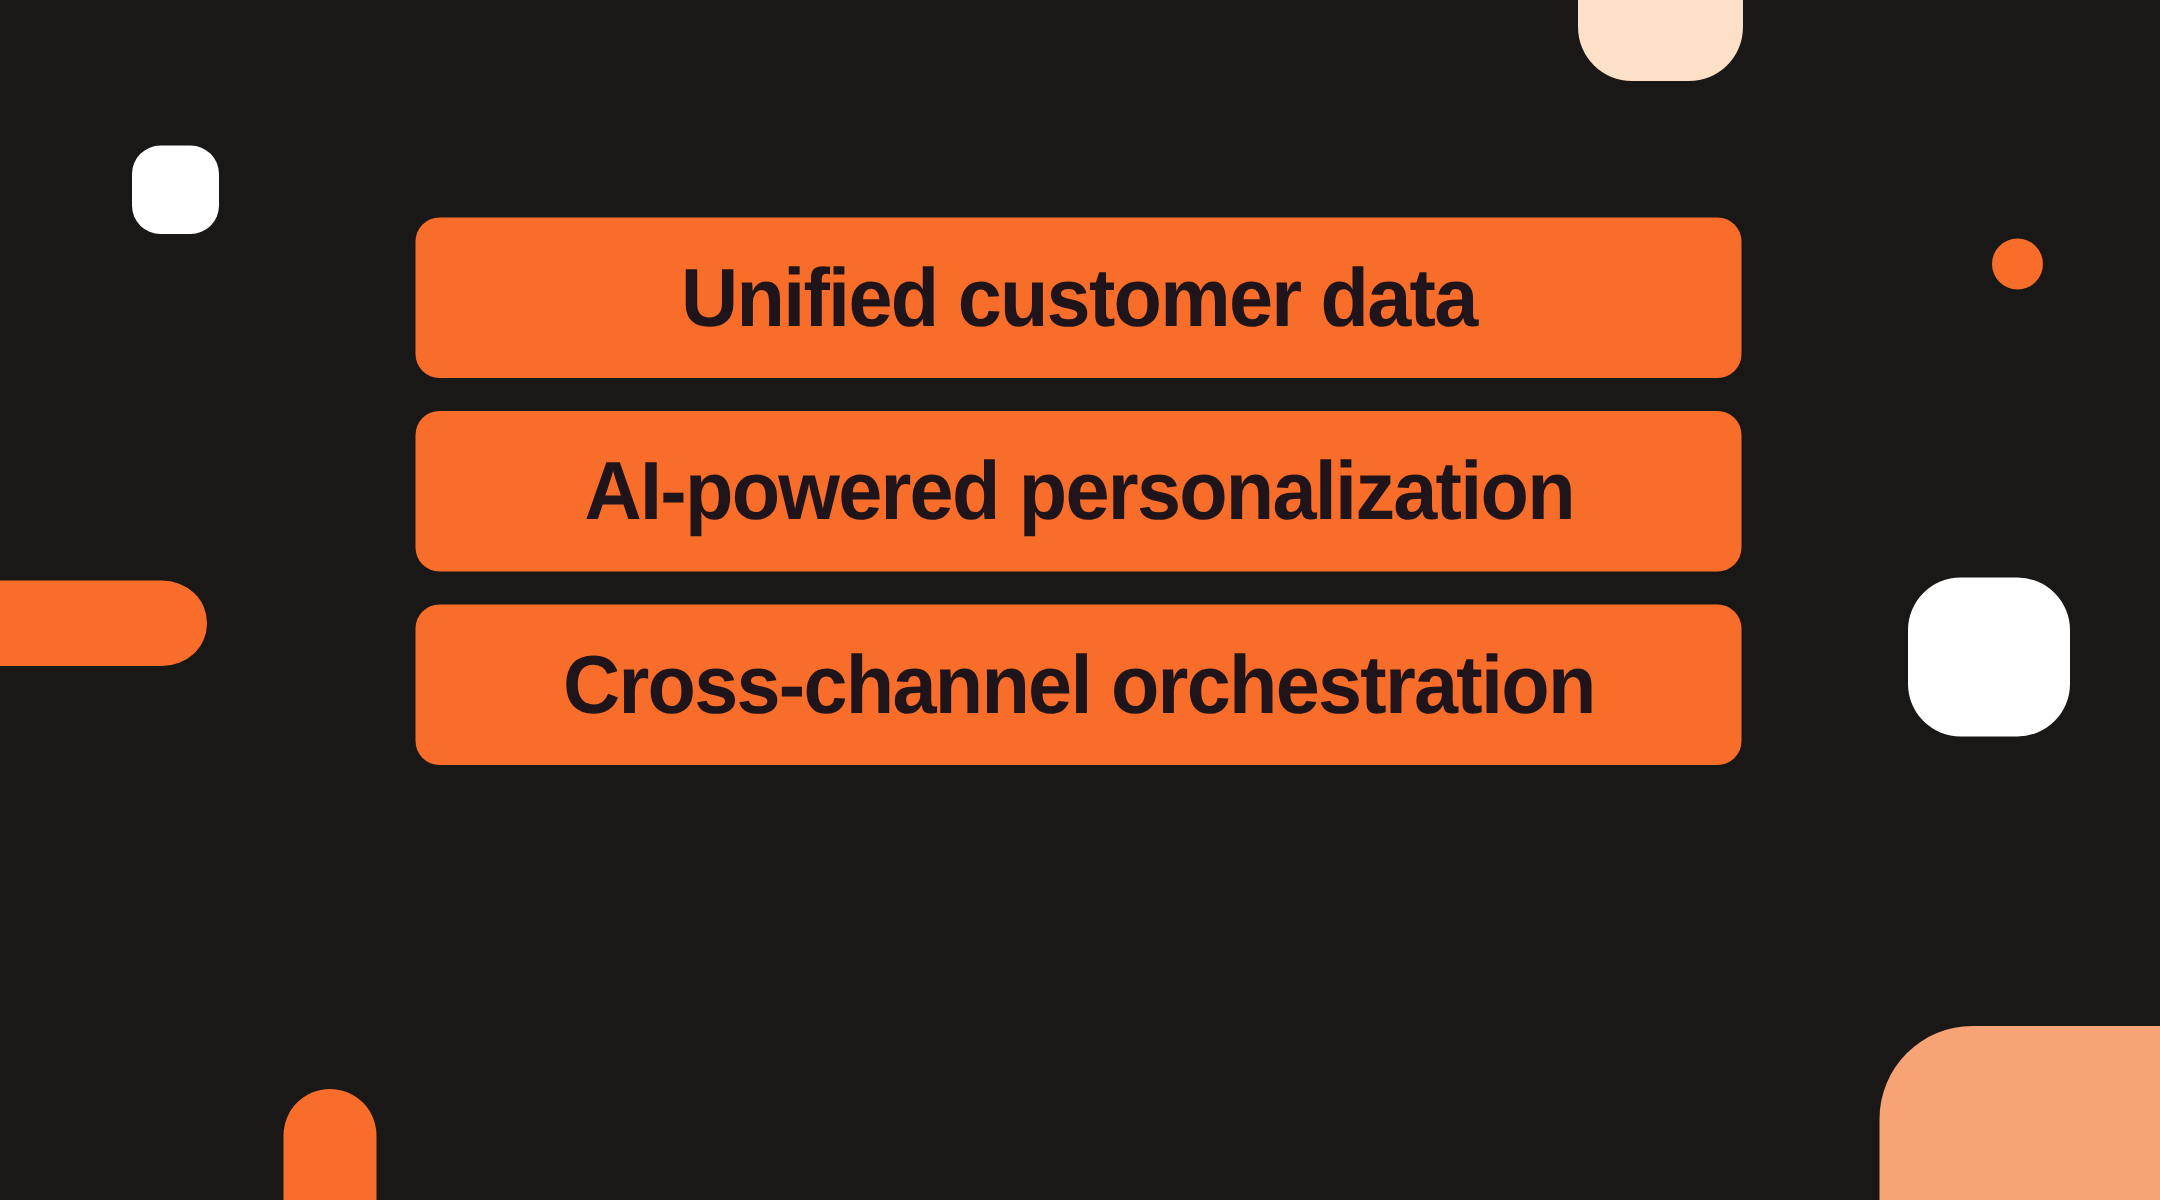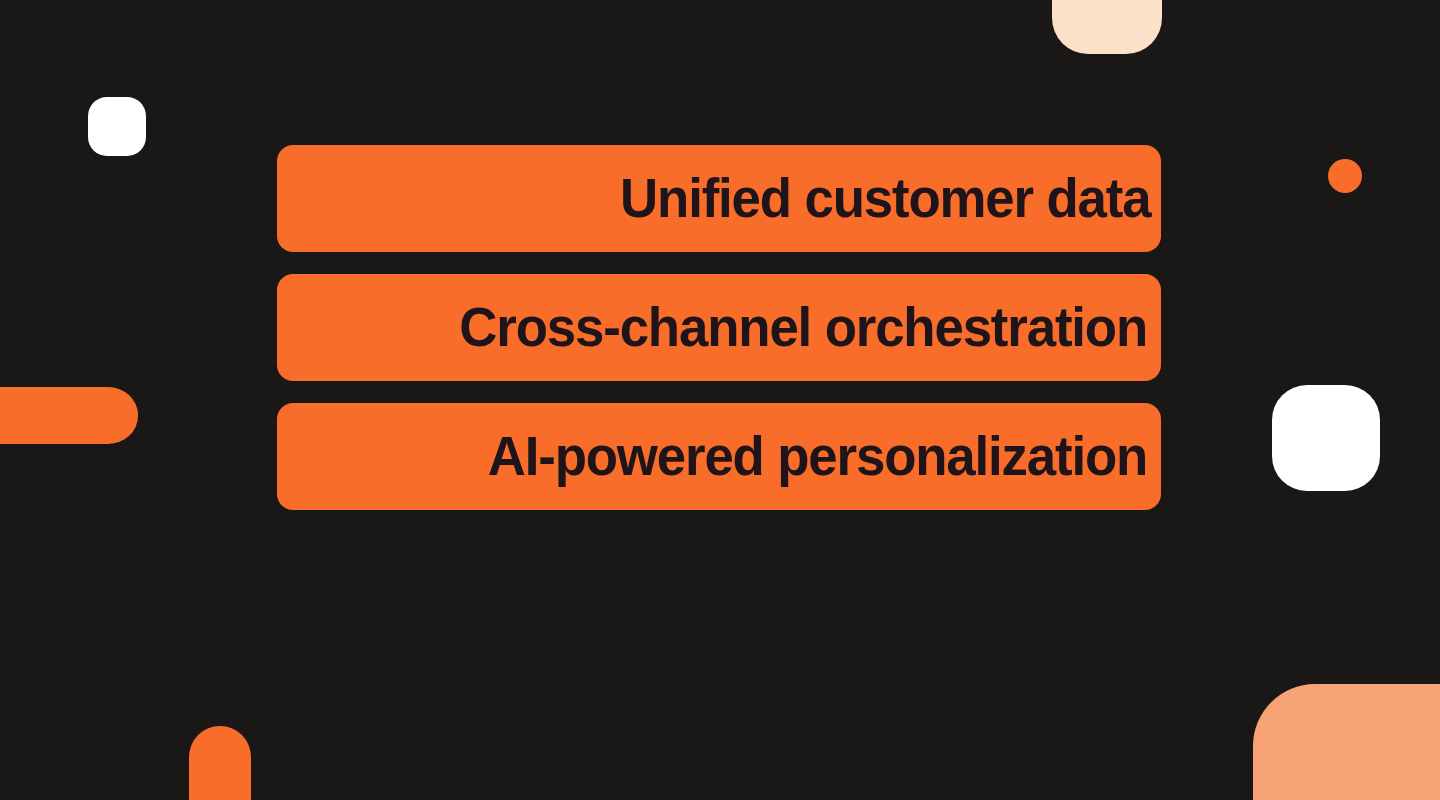--- a/index.html
+++ b/index.html
@@ -102,21 +102,21 @@
     flex-direction: column;
     gap: 22px;
   }
 
   .feature-card {
     height: 107px;
     background: #F96D2B;
     border-radius: 16px;
     display: flex;
     align-items: center;
-    justify-content: flex-end;
+    justify-content: center;
     box-sizing: border-box;
   }
 
   .feature-card-label {
     color: #1F1419;
     font-family: "Liberation Sans", sans-serif;
     font-size: 55px;
     font-weight: bold;
     letter-spacing: -1.2px;
     line-height: 1;
@@ -144,23 +144,23 @@
 
   <div class="deco deco-orange-bottom-left"></div>
 
   <div id="card-stack">
 
     <div class="feature-card">
       <span class="feature-card-label">Unified customer data</span>
     </div>
 
     <div class="feature-card">
-      <span class="feature-card-label">Cross-channel orchestration</span>
+      <span class="feature-card-label">AI-powered personalization</span>
     </div>
 
     <div class="feature-card">
-      <span class="feature-card-label">AI-powered personalization</span>
+      <span class="feature-card-label">Cross-channel orchestration</span>
     </div>
 
 
   </div>
 
 </div>
 
 </body></html>

